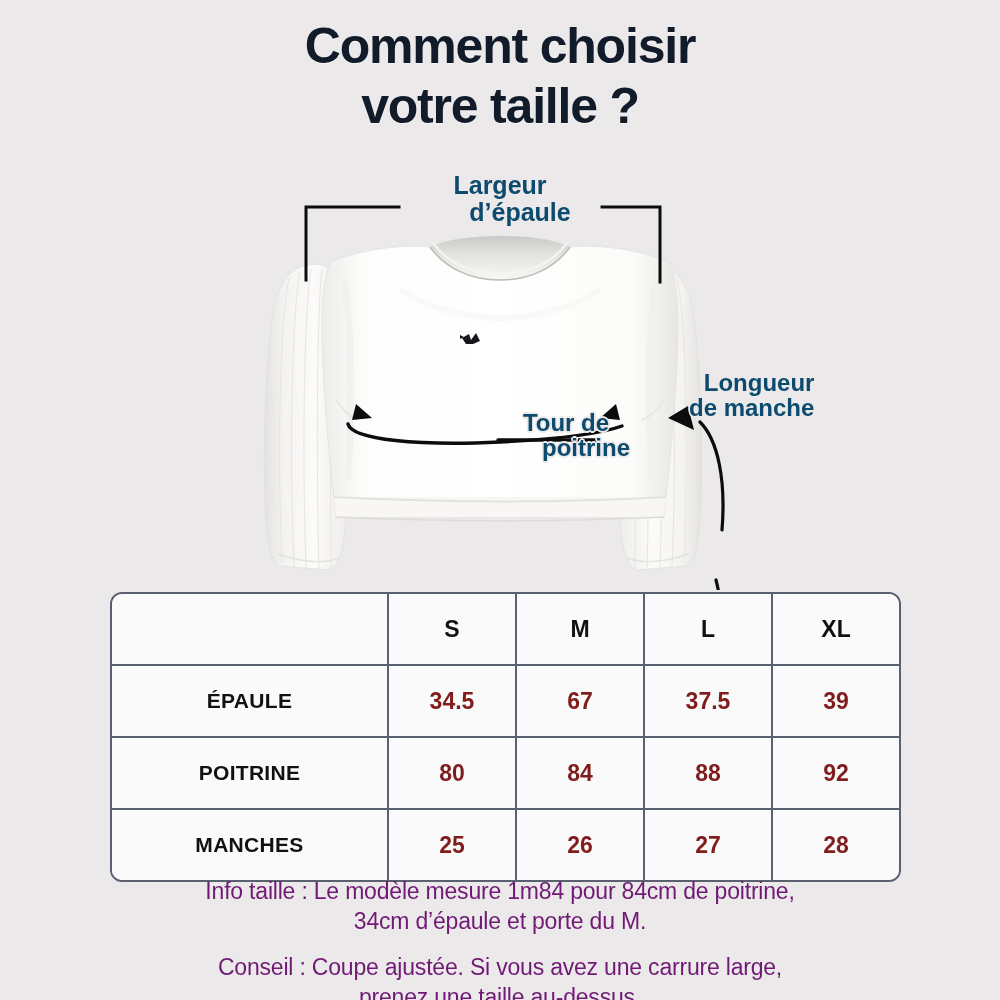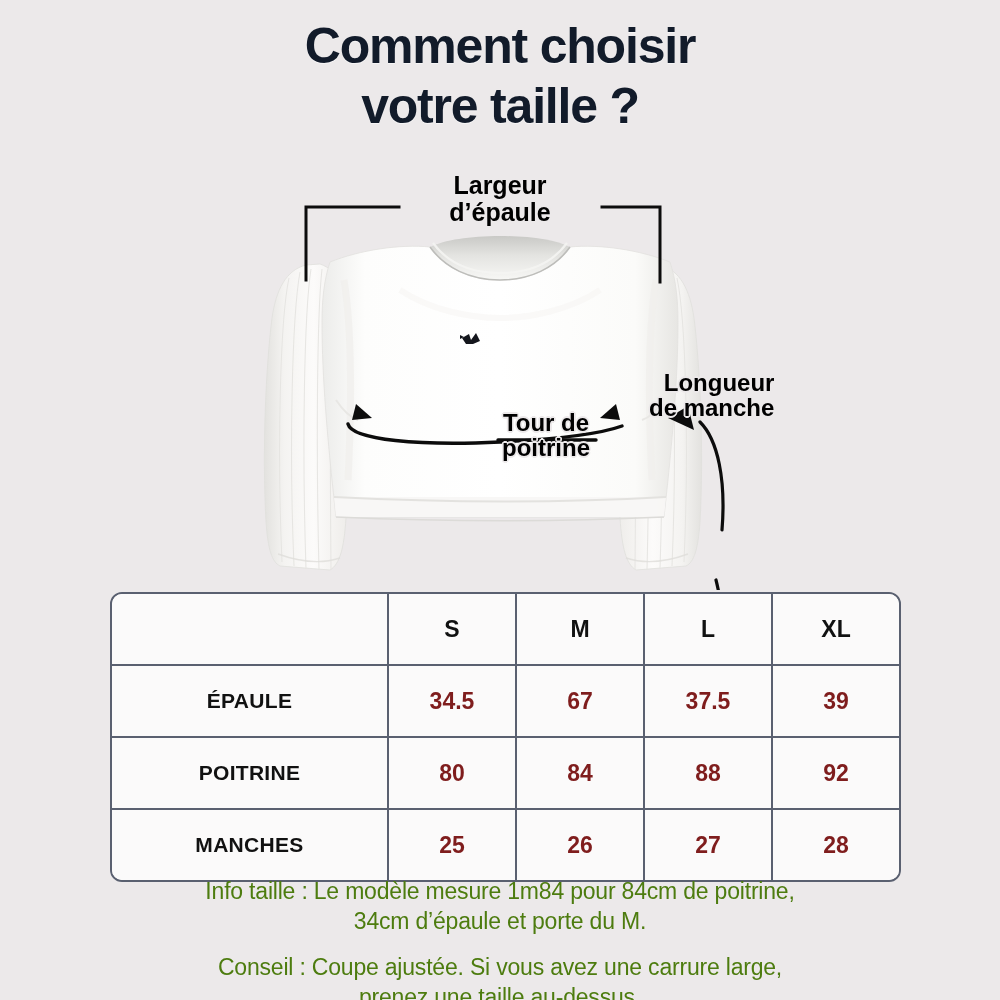--- a/index.html
+++ b/index.html
@@ -53,21 +53,21 @@
     top: 0;
     width: 1000px;
     height: 440px;
   }
 
   
   .anno {
     position: absolute;
     font-family: "Liberation Sans", sans-serif;
     font-weight: bold;
-    color: #000000;
+    color: #0c4a6e;
     line-height: 1.06;
     text-shadow:
        1.6px 0 0 #ece9ea, -1.6px 0 0 #ece9ea,
        0 1.6px 0 #ece9ea, 0 -1.6px 0 #ece9ea,
        1.2px 1.2px 0 #ece9ea, -1.2px 1.2px 0 #ece9ea,
        1.2px -1.2px 0 #ece9ea, -1.2px -1.2px 0 #ece9ea;
     white-space: nowrap;
   }
   #anno-shoulder {
     left: 0; top: 22px; width: 1000px;
@@ -77,21 +77,21 @@
   #anno-chest {
     left: 502px; top: 260px;
     font-size: 24px;
     text-align: center;
   }
   #anno-sleeve {
     left: 649px; top: 220px;
     font-size: 24px;
     text-align: right;
   }
-  .anno-l2 { display: block; }
+  .anno-l2 { display: block; padding-left: 40px; }
 
   
   .size-table {
     position: absolute;
     left: 110px;
     top: 592px;
     width: 780px;
     border-collapse: separate;
     border-spacing: 0;
     background: #fbfafa;
@@ -138,21 +138,21 @@
     position: absolute;
     left: 0;
     top: 876px;
     width: 1000px;
     text-align: center;
   }
   .note {
     font-family: "Liberation Sans", sans-serif;
     font-size: 23px;
     line-height: 30px;
-    color: #4d7c0f;
+    color: #701a75;
     letter-spacing: -0.2px;
   }
   .note + .note { margin-top: 16px; }
 </style>
 </head>
 <body>
 
 <div id="page">
 
   <div class="title-block">

